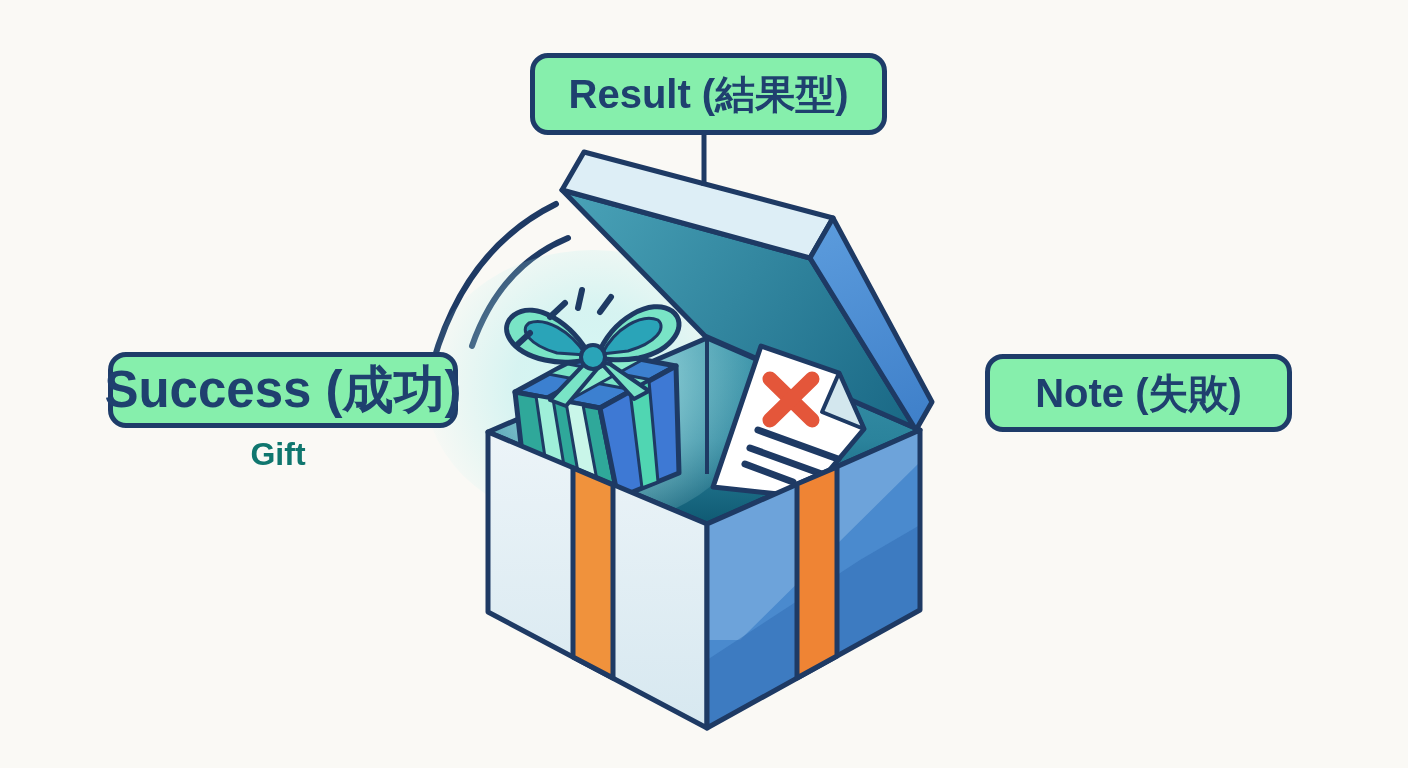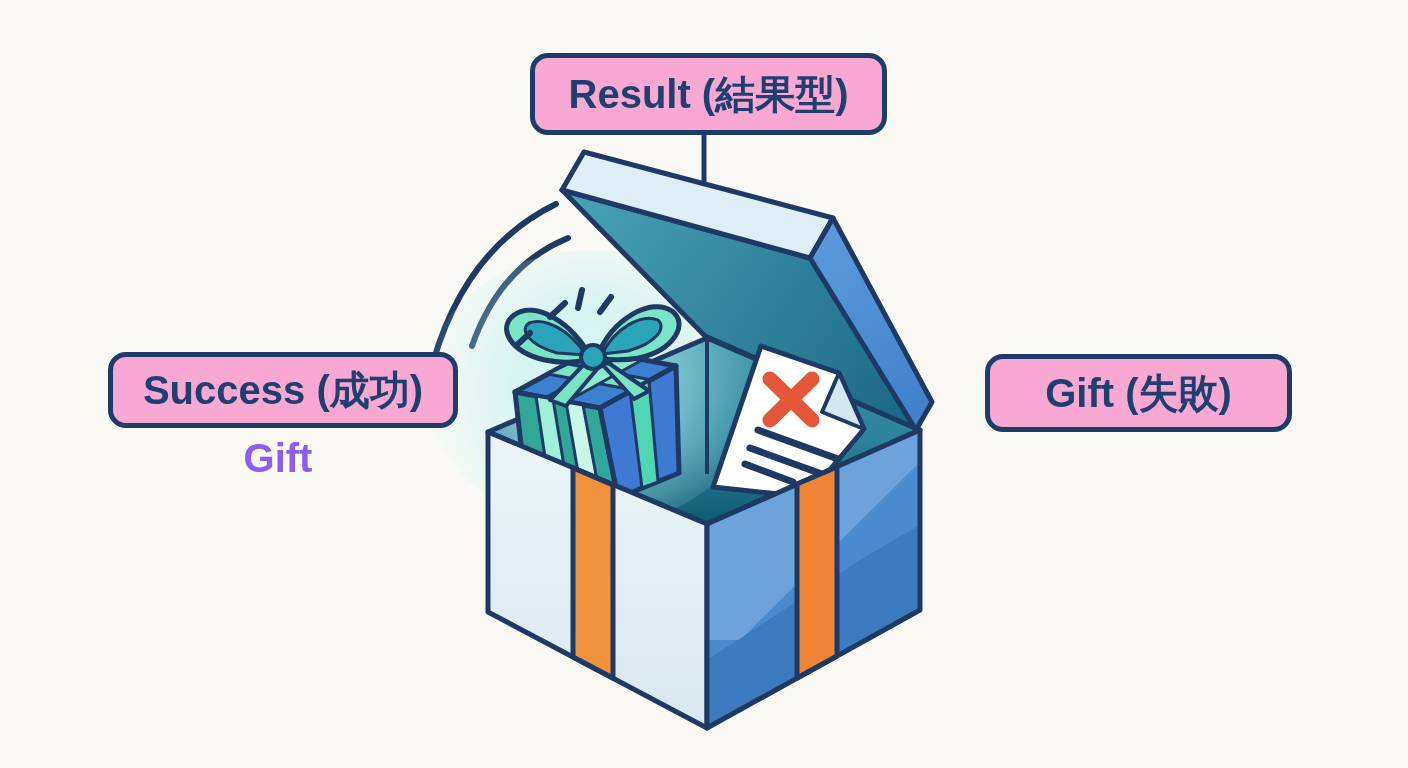--- a/index.html
+++ b/index.html
@@ -5,28 +5,28 @@
   html,body{margin:0;padding:0;}
   body{
     width:1408px;height:768px;overflow:hidden;
     background:#faf9f5;
     font-family:"Liberation Sans","DejaVu Sans",sans-serif;
   }
   .stage{position:relative;width:1408px;height:768px;}
   .illustration{position:absolute;left:0;top:0;}
   .label-box{
     position:absolute;display:flex;align-items:center;justify-content:center;
-    border:5px solid #1e3c69;border-radius:18px;background:#f9a8d4;
+    border:5px solid #1e3c69;border-radius:18px;background:#86efac;
     color:#1f406f;font-weight:700;white-space:nowrap;
   }
   .result-label{left:530px;top:53px;width:347px;height:72px;font-size:40px;}
-  .success-label{left:108px;top:352px;width:340px;height:66px;font-size:40px;}
+  .success-label{left:108px;top:352px;width:340px;height:66px;font-size:51px;}
   .error-label{left:985px;top:354px;width:297px;height:68px;font-size:40px;}
   .caption{
-    position:absolute;text-align:center;color:#8b5cf6;font-weight:700;font-size:40px;
+    position:absolute;text-align:center;color:#0f766e;font-weight:700;font-size:32px;
   }
   .gift-caption{left:108px;top:436px;width:340px;}
   .note-caption{left:985px;top:436px;width:297px;}
 </style>
 </head>
 <body>
 
 <div class="stage">
 
   <svg class="illustration" width="1408" height="768" viewBox="0 0 1408 768">
@@ -134,16 +134,16 @@
   </div>
 
   <div class="label-box success-label">
     <span>Success (成功)</span>
   </div>
   <div class="caption gift-caption">
     <span>Gift</span>
   </div>
 
   <div class="label-box error-label">
-    <span>Gift (失敗)</span>
+    <span>Note (失敗)</span>
   </div>
 
 </div>
 
 </body></html>

